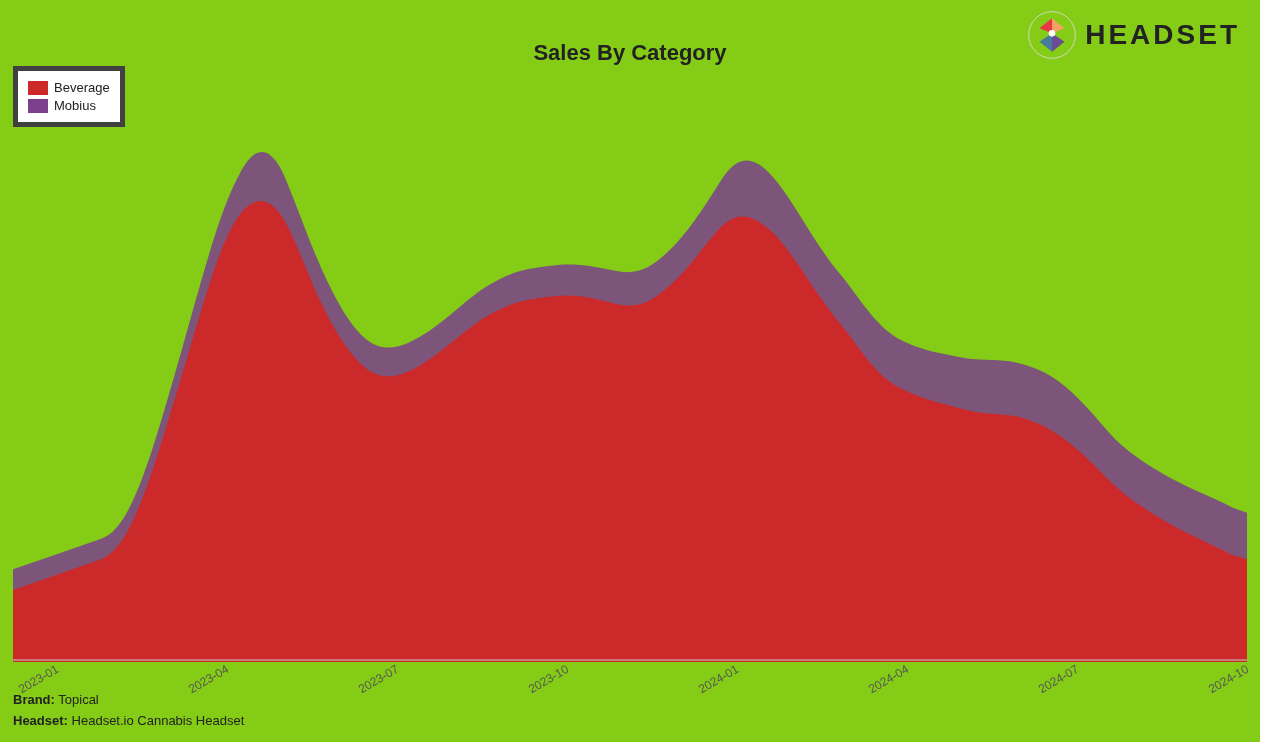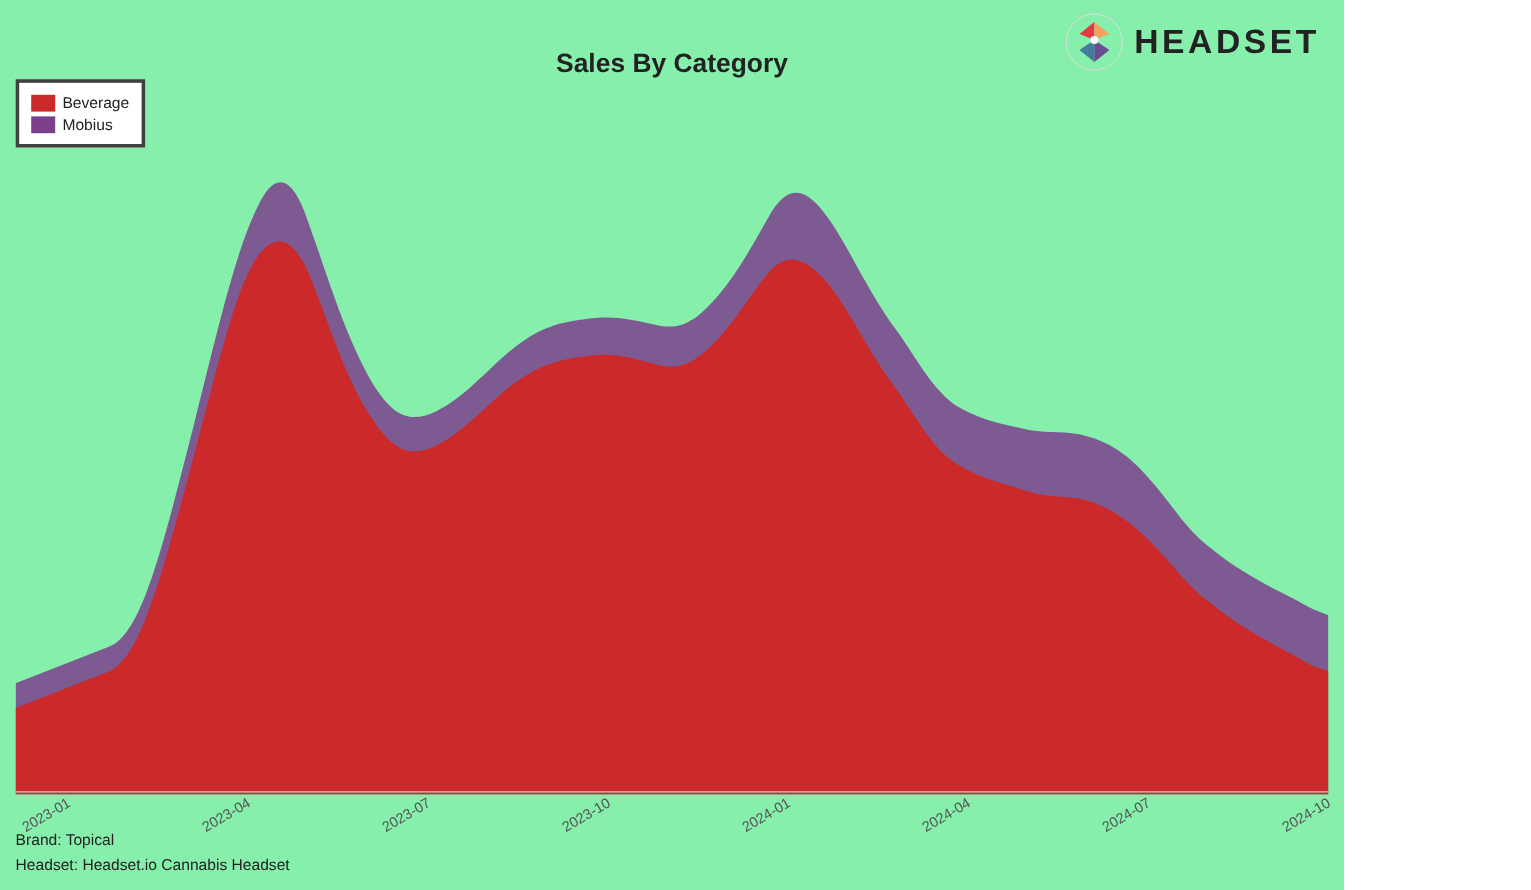--- a/index.html
+++ b/index.html
@@ -4,24 +4,24 @@
   <style>
     * { margin: 0; padding: 0; box-sizing: border-box; }
     body {
       background: #fff;
       font-family: Arial, sans-serif;
       width: 1276px;
       height: 742px;
       overflow: hidden;
     }
     .page-container {
-      width: 1120px;
+      width: 1260px;
       height: 742px;
       position: relative;
-      background: #86efac;
+      background: #84cc16;
     }
     
     .logo-area {
       position: absolute;
       top: 10px;
       right: 20px;
       display: flex;
       align-items: center;
       gap: 8px;
     }
@@ -45,21 +45,21 @@
       text-align: center;
       font-size: 22px;
       font-weight: bold;
       color: #222;
     }
     
     .legend {
       position: absolute;
       top: 66px;
       left: 13px;
-      border: 3px solid #404040;
+      border: 5px solid #404040;
       padding: 6px 10px;
       background: #fff;
     }
     .legend-item {
       display: flex;
       align-items: center;
       gap: 6px;
       margin: 3px 0;
     }
     .legend-color {
@@ -86,21 +86,21 @@
     
     .footer-info {
       position: absolute;
       bottom: 10px;
       left: 13px;
       font-size: 13px;
       color: #222;
       line-height: 1.6;
     }
     .footer-info span.label {
-      font-weight: normal;
+      font-weight: bold;
       text-align: right;
     }
     
     .xaxis-labels {
       position: absolute;
       bottom: 55px;
       left: 13px;
       right: 13px;
       display: flex;
       justify-content: space-between;

